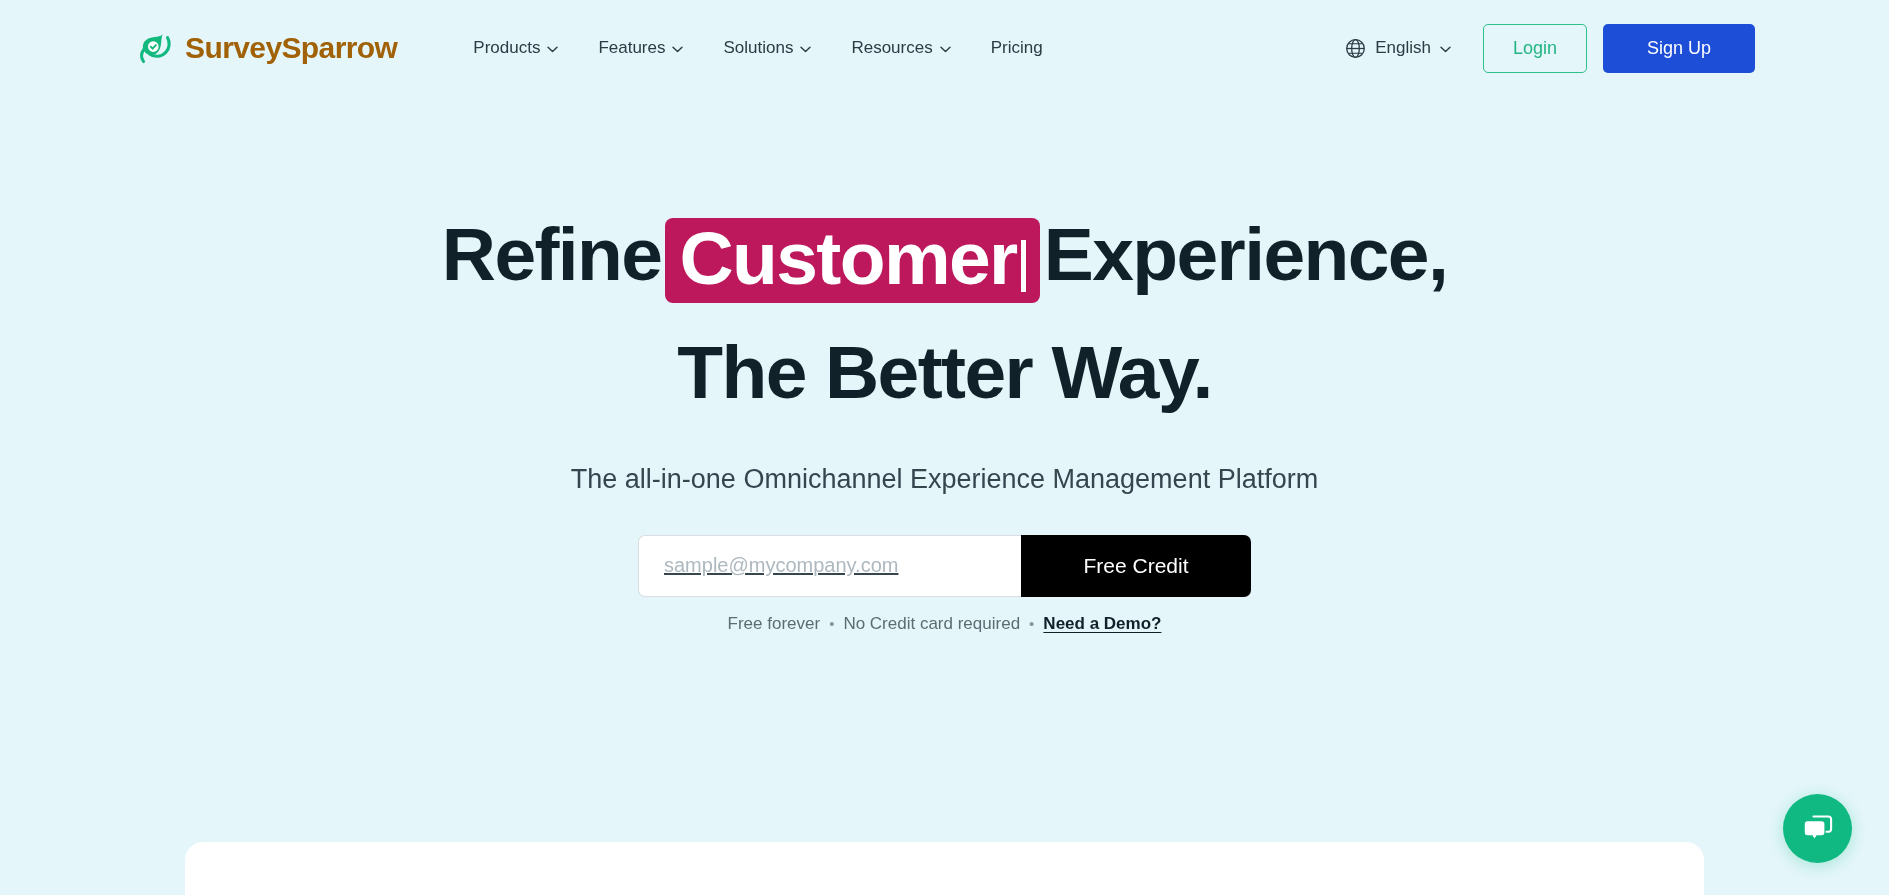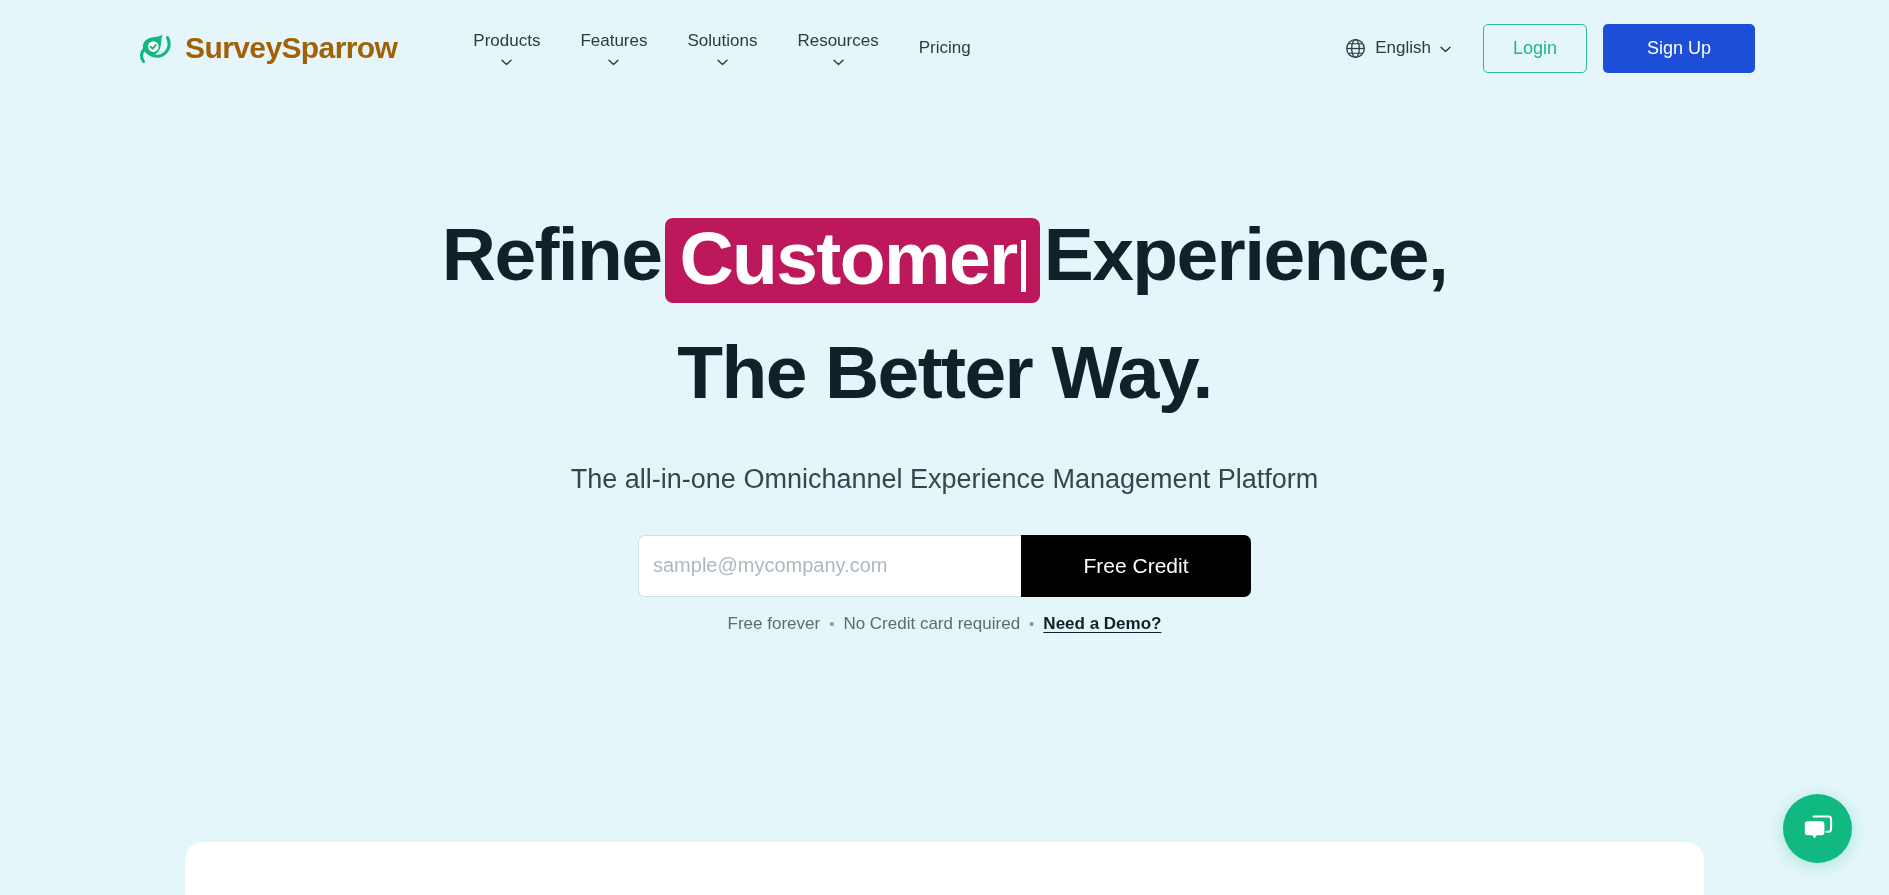--- a/index.html
+++ b/index.html
@@ -52,21 +52,20 @@
   }
   .nav-item {
     display: flex;
     align-items: center;
     gap: 7px;
     padding: 10px 20px;
     font-size: 17px;
     color: #2c3b44;
     cursor: pointer;
     white-space: nowrap;
-    flex-direction: column;
   }
   .chev {
     width: 11px;
     height: 7px;
     display: inline-block;
     position: relative;
     top: 1px;
   }
   .chev svg { display: block; }
 
@@ -173,22 +172,23 @@
   }
   .email-input {
     flex: 1;
     background: #ffffff;
     border: 1px solid #d8dfe3;
     border-right: none;
     border-radius: 7px 0 0 7px;
     font-size: 20px;
     color: #35464f;
     font-family: inherit;
-    padding: 0 14px;
+    padding: 0 25px;
     outline: none;
+    text-decoration: underline;
   }
   .email-input::placeholder { color: #adb8bf; }
 
   .btn-free-trial {
     width: 230px;
     background: #000000;
     color: #ffffff;
     border: none;
     border-radius: 0 7px 7px 0;
     font-size: 21px;

